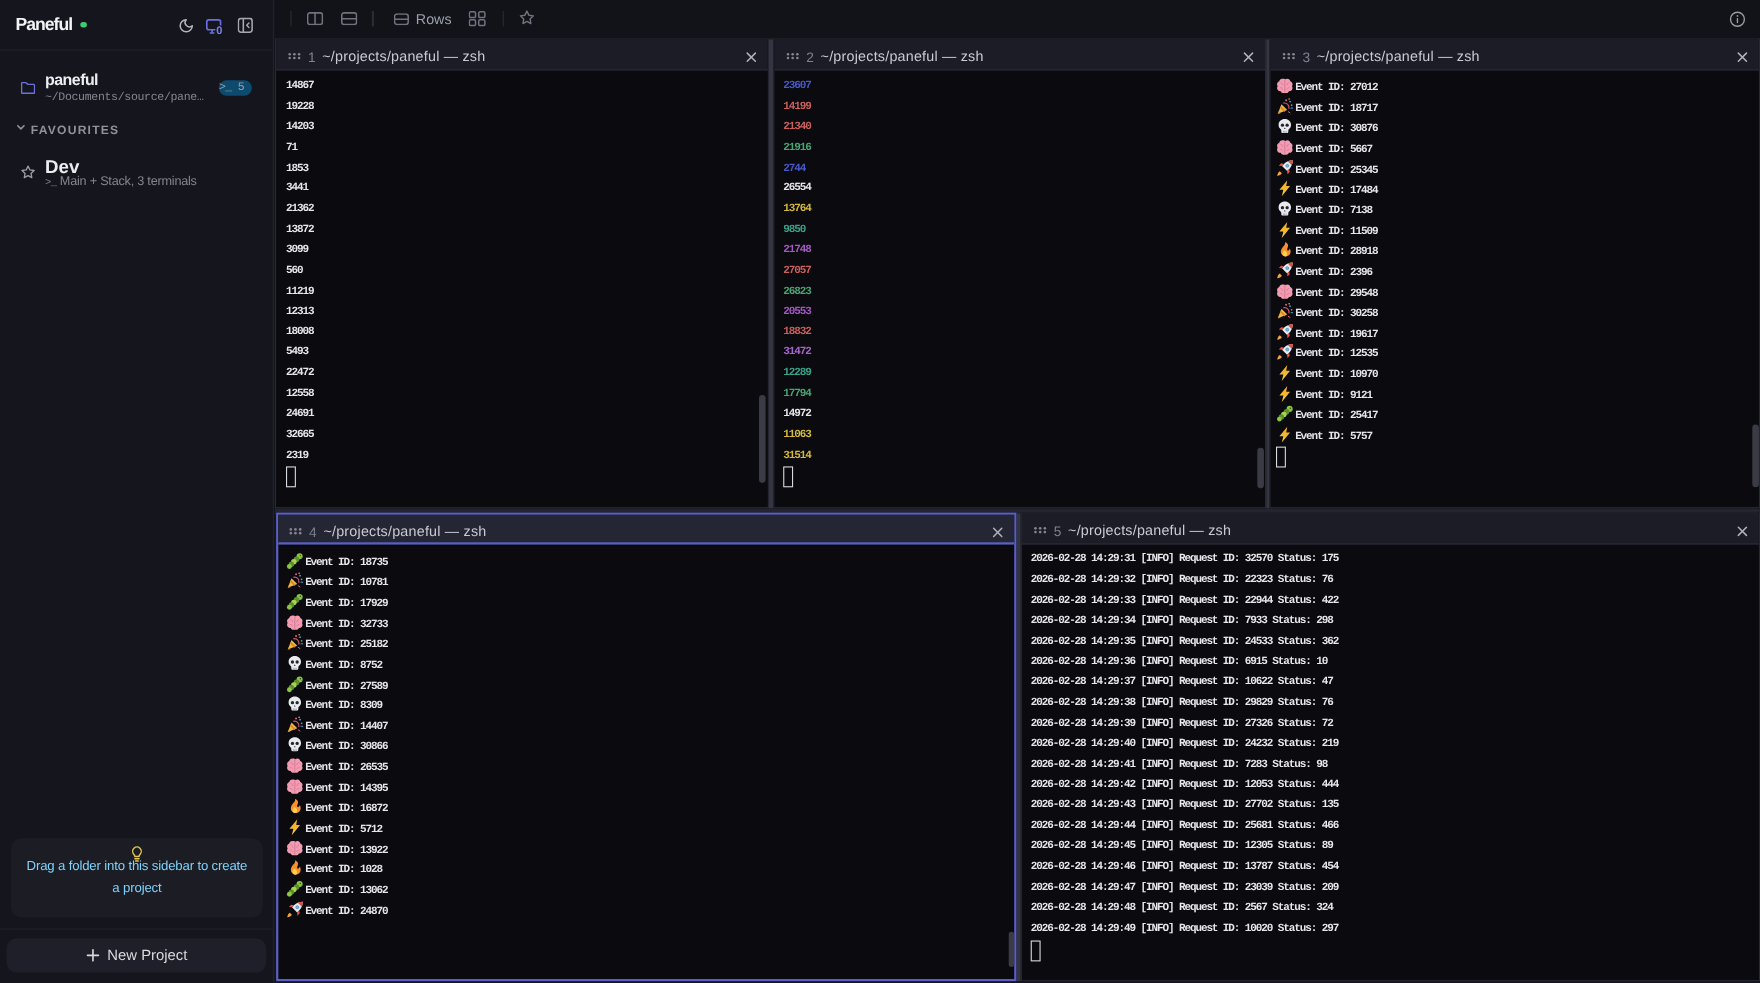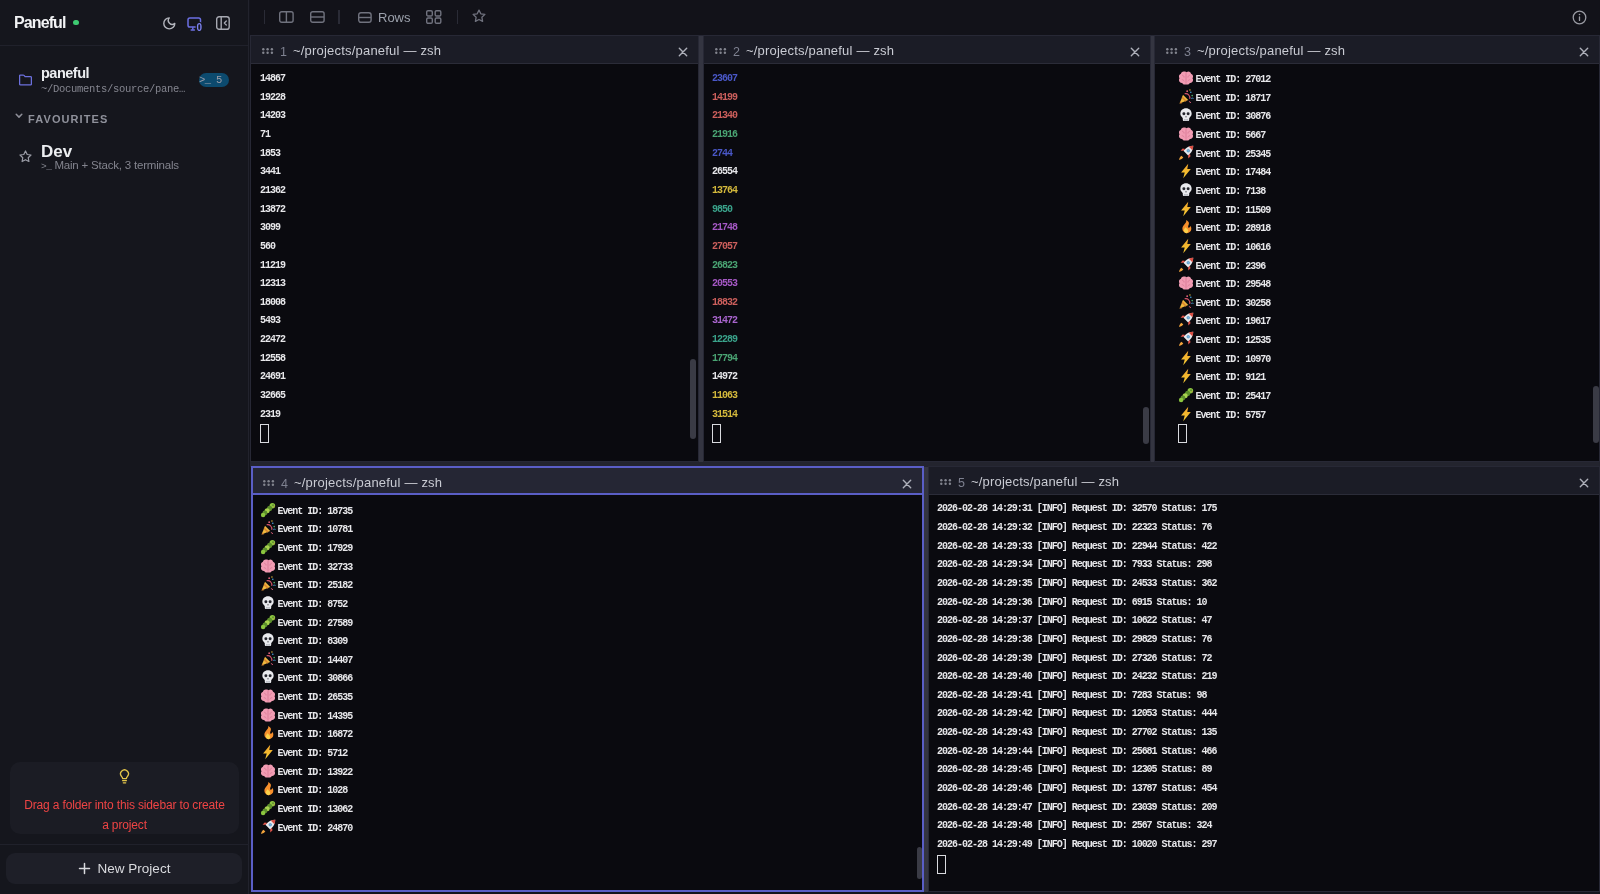--- a/index.html
+++ b/index.html
@@ -12,21 +12,21 @@
 .sico{position:absolute;top:16px}
 #pname{position:absolute;left:41px;top:65px;font-size:14.5px;font-weight:700;color:#eceef1;letter-spacing:-.5px}
 #ppath{position:absolute;left:41px;top:82.5px;font-family:"Liberation Mono",monospace;font-size:10.5px;color:#84858f;letter-spacing:-.3px}
 #pbadge{position:absolute;left:199px;top:73px;width:30px;height:14px;background:#0c4a6e;border-radius:7px;color:#9b9ca7;font-family:"Liberation Mono",monospace;font-size:10.5px;line-height:14px;text-align:left;letter-spacing:-.6px}
 #fav{position:absolute;left:28px;top:113px;font-size:11px;font-weight:700;letter-spacing:1.1px;color:#8f919b}
 #dev{position:absolute;left:41px;top:141.5px;font-size:17px;font-weight:700;color:#eceef1}
 #devsub{position:absolute;left:41px;top:158.5px;font-size:11.5px;color:#83848e;letter-spacing:-.2px}
 #devsub .pr{font-family:"Liberation Mono",monospace;font-size:9.5px;letter-spacing:-.5px;color:#83848e}
 
 #tip{position:absolute;left:10px;top:762px;width:229px;height:72px;background:#1b1c24;border-radius:10px;text-align:center}
-#tiptext{position:absolute;left:0;top:34px;width:100%;font-size:12px;letter-spacing:-.15px;color:#ef4444;line-height:19.5px}
+#tiptext{position:absolute;left:0;top:16px;width:100%;font-size:12px;letter-spacing:-.15px;color:#7dd3fc;line-height:19.5px}
 #sbline{position:absolute;left:0;top:844px;width:249px;height:1px;background:#20212b}
 #npbtn{position:absolute;left:6px;top:853px;width:236px;height:31px;background:#1e1f28;border-radius:9px;color:#d9dade;font-size:13.5px;font-weight:500;text-align:center;line-height:31px}
 
 #tb{position:absolute;left:250px;top:0;width:1350px;height:36px;background:#121219;border-bottom:1px solid #262734}
 .tsep{position:absolute;top:9.5px;width:1.5px;height:14px;background:#2a2b36}
 #rowslbl{position:absolute;left:378px;top:10px;font-size:13px;color:#9ba0ab;font-weight:500}
 
 .pane{position:absolute;background:#0a0a0f;border:1px solid #272835}
 .pane.sel{border:2px solid #5a5ec6}
 .hd{position:relative;height:28px;background:#1b1c26;border-bottom:1px solid #2b2c38}
@@ -224,21 +224,21 @@
         </svg>
       </div>
       <div class="pnum">3</div>
       <div class="ptitle">~/projects/paneful — zsh</div>
       <div class="px">
         <svg width="10" height="10" viewBox="0 0 10 10" fill="none">
           <path d="m1.3 1.3 7.4 7.4M8.7 1.3 1.3 8.7" stroke="#aeb0ba" stroke-width="1.4" stroke-linecap="round" stroke-linejoin="round"></path>
         </svg>
       </div>
     </div>
-    <div class="tm" style="top:34.1px;padding-left:23px"><div><svg class="em" width="15" height="15" viewBox="0 0 15 15" fill="none">
+    <div class="tm" style="top:34.1px;padding-left:5px"><div><svg class="em" width="15" height="15" viewBox="0 0 15 15" fill="none">
           <path d="M5.3 1.5C4 1.5 3 2.4 2.8 3.6 1.7 4 .9 5 .9 6.2c0 .6.2 1.1.5 1.6-.3.4-.5 1-.5 1.6 0 1.5 1.2 2.7 2.7 2.7h.4c.4 1 1.3 1.6 2.4 1.6h2.2c1.1 0 2-.6 2.4-1.6h.4c1.5 0 2.7-1.2 2.7-2.7 0-.6-.2-1.2-.5-1.6.3-.5.5-1 .5-1.6 0-1.2-.8-2.2-1.9-2.6C12 2.4 11 1.5 9.7 1.5c-.6 0-1.1.2-1.6.5-.4-.3-1-.5-1.6-.5z" fill="#f19cb3"></path>
           <path d="M7.5 2.3v10.5" stroke="#d97a96" stroke-width=".85"></path>
           <path d="M4.2 4.9c.9.2 1.5.9 1.5 1.8M10.8 4.9c-.9.2-1.5.9-1.5 1.8M3.9 9.1c.8 0 1.5.5 1.8 1.2M11.1 9.1c-.8 0-1.5.5-1.8 1.2" stroke="#d97a96" stroke-width=".85" fill="none" stroke-linecap="round"></path>
         </svg>Event ID: 27012</div><div><svg class="em" width="15" height="15" viewBox="0 0 15 15" fill="none">
           <path d="M1.5 13.5 4.7 5.4l4.9 4.9z" fill="#efb93f"></path>
           <path d="M2.2 11.6 3.9 13.3 1.5 13.5z" fill="#d9842f"></path>
           <path d="M4.1 6.9 8.1 10.9 7.2 12 3.5 8.4z" fill="#d9842f"></path>
           <path d="M6.2 4.5c1.6-.4 2.8-.1 3.8 1 1 1 1.3 2.2 1 3.8" stroke="#d8566b" stroke-width="1" fill="none"></path>
           <circle cx="8.6" cy="2" r=".85" fill="#e0607a"></circle>
           <circle cx="12" cy="3.1" r=".75" fill="#4aa4e0"></circle>
@@ -282,28 +282,20 @@
             <linearGradient id="bg1" x1="0" y1="0" x2="0" y2="1">
               <stop offset="0" stop-color="#f0a229"></stop>
               <stop offset="1" stop-color="#f8cf35"></stop>
             </linearGradient>
           </defs>
           <path d="M9.6 .8 2.9 8.9h3.4L4.9 14.4l7.1-8.7H8.7z" fill="url(#bg1)"></path>
         </svg>Event ID: 11509</div><div><svg class="em" width="15" height="15" viewBox="0 0 15 15" fill="none">
           <path d="M7.7 1c.5 1.9-.8 3-1.8 4.1-1 1.2-1.8 2.5-1.8 4a4.2 4.2 0 0 0 8.4 0c0-.9-.3-1.9-.7-2.7-.5 1.6-1.4 2-2 1.7-.7-.6-.1-2 .3-3C10.7 3.4 9.8 2 7.7 1z" fill="#f68f2c"></path>
           <path d="M8.1 13.3c-1.5 0-2.6-1.1-2.6-2.5 0-1.1.9-2 1.5-3 .5.8 2 1.4 2.4 2.6.5 1.3-.3 2.9-1.3 2.9z" fill="#fbd04a"></path>
         </svg>Event ID: 28918</div><div><svg class="em" width="15" height="15" viewBox="0 0 15 15" fill="none">
-          <defs>
-            <linearGradient id="bg1" x1="0" y1="0" x2="0" y2="1">
-              <stop offset="0" stop-color="#f0a229"></stop>
-              <stop offset="1" stop-color="#f8cf35"></stop>
-            </linearGradient>
-          </defs>
-          <path d="M9.6 .8 2.9 8.9h3.4L4.9 14.4l7.1-8.7H8.7z" fill="url(#bg1)"></path>
-        </svg>Event ID: 10616</div><div><svg class="em" width="15" height="15" viewBox="0 0 15 15" fill="none">
           <path d="M14.3 .7c-3 .1-5.5 1.1-7.3 2.9L5.1 5.5l4.4 4.4 1.9-1.9C13.2 6.2 14.2 3.7 14.3 .7z" fill="#e6e9ee"></path>
           <path d="M14.3 .7c-1.6 0-3 .3-4.3.8l3.5 3.5c.5-1.3.8-2.7.8-4.3z" fill="#d94f44"></path>
           <circle cx="9.6" cy="5.4" r="1.25" fill="#76b9e6" stroke="#3d77a8" stroke-width=".5"></circle>
           <path d="M5.1 5.5 2.4 5.3 4.4 3.3l2.4.5z" fill="#e4574d"></path>
           <path d="m9.5 9.9.2 2.7 2-2-.5-2.4z" fill="#e4574d"></path>
           <path d="M1 14c1.9-.3 3.2-1 4-2.2L3.2 10C2 10.8 1.3 12.1 1 14z" fill="#f1a33c"></path>
         </svg>Event ID: 2396</div><div><svg class="em" width="15" height="15" viewBox="0 0 15 15" fill="none">
           <path d="M5.3 1.5C4 1.5 3 2.4 2.8 3.6 1.7 4 .9 5 .9 6.2c0 .6.2 1.1.5 1.6-.3.4-.5 1-.5 1.6 0 1.5 1.2 2.7 2.7 2.7h.4c.4 1 1.3 1.6 2.4 1.6h2.2c1.1 0 2-.6 2.4-1.6h.4c1.5 0 2.7-1.2 2.7-2.7 0-.6-.2-1.2-.5-1.6.3-.5.5-1 .5-1.6 0-1.2-.8-2.2-1.9-2.6C12 2.4 11 1.5 9.7 1.5c-.6 0-1.1.2-1.6.5-.4-.3-1-.5-1.6-.5z" fill="#f19cb3"></path>
           <path d="M7.5 2.3v10.5" stroke="#d97a96" stroke-width=".85"></path>
           <path d="M4.2 4.9c.9.2 1.5.9 1.5 1.8M10.8 4.9c-.9.2-1.5.9-1.5 1.8M3.9 9.1c.8 0 1.5.5 1.8 1.2M11.1 9.1c-.8 0-1.5.5-1.8 1.2" stroke="#d97a96" stroke-width=".85" fill="none" stroke-linecap="round"></path>

